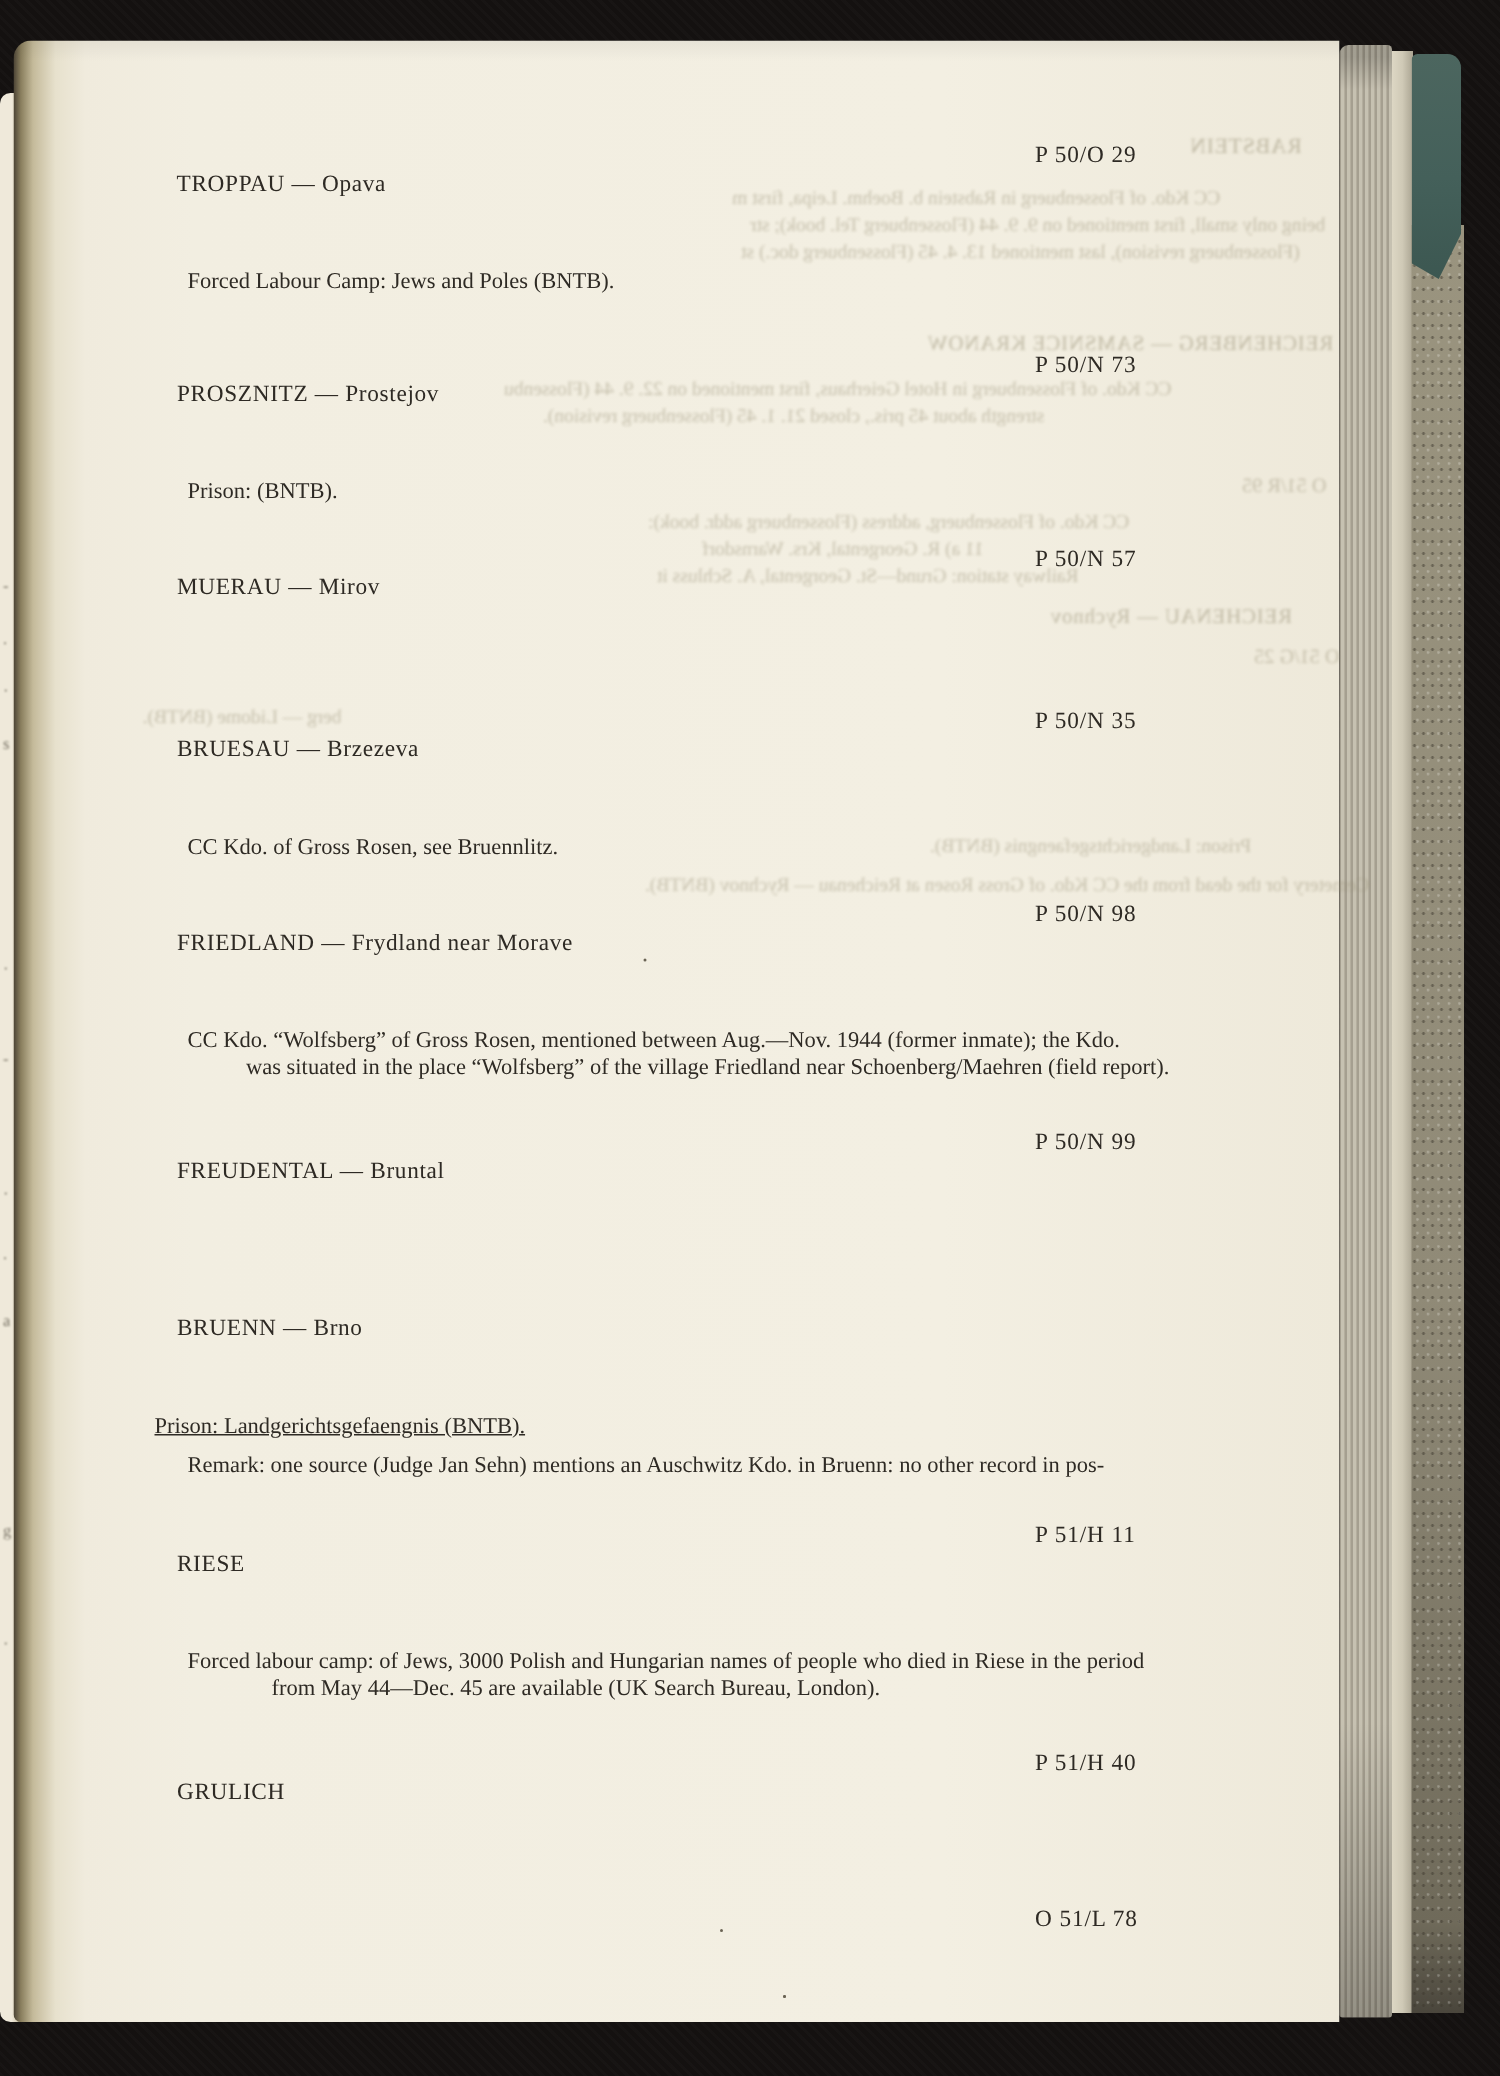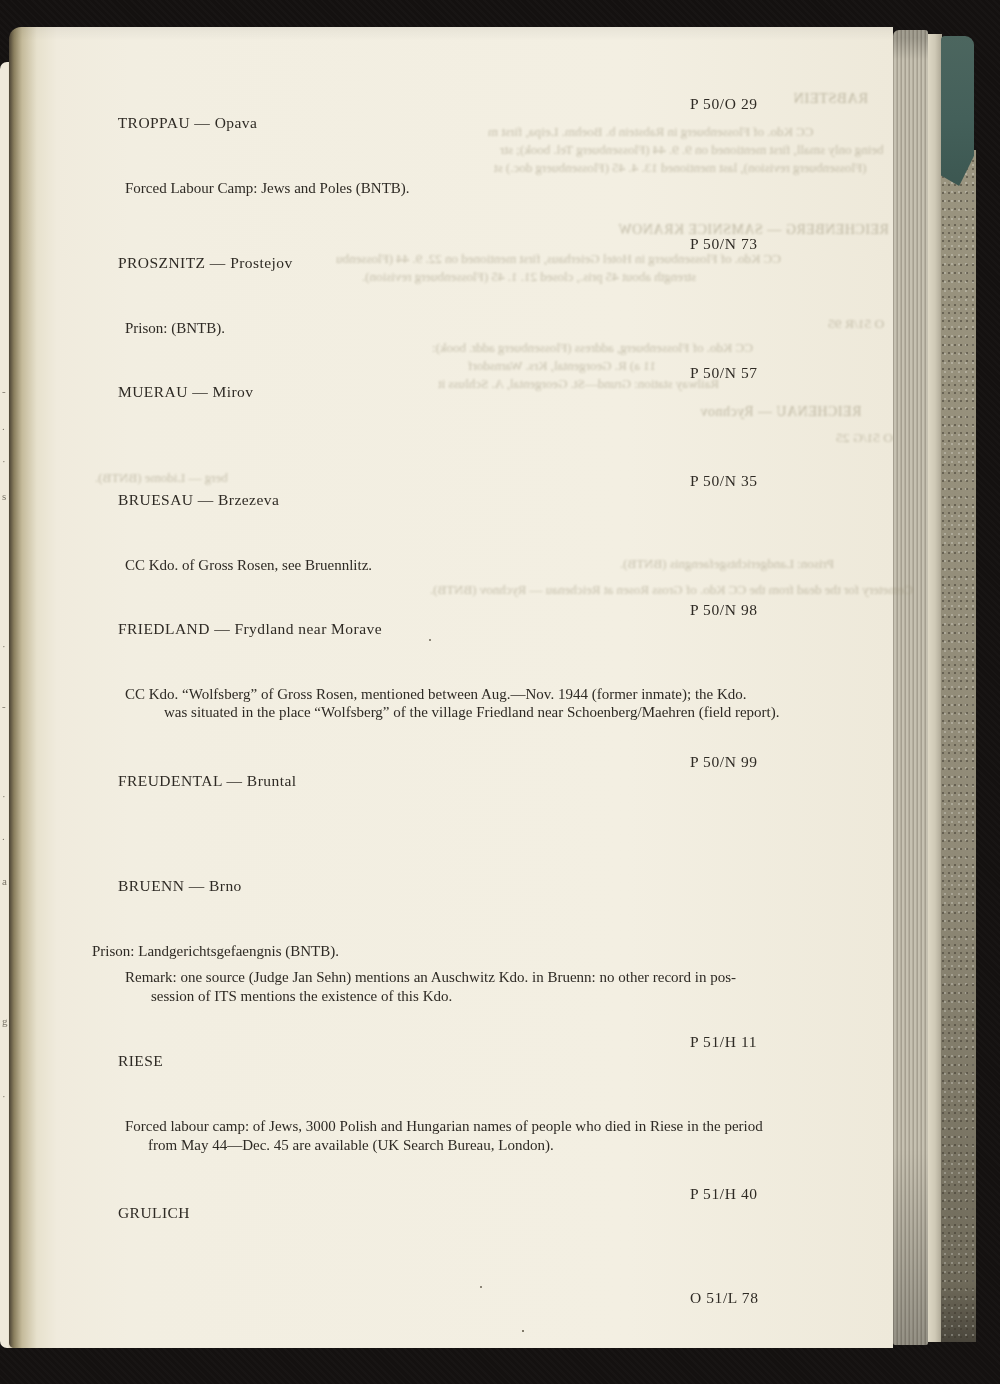--- a/index.html
+++ b/index.html
@@ -27,22 +27,22 @@
       linear-gradient(180deg, rgba(0,0,0,0.05) 0, rgba(0,0,0,0) 14px),
       linear-gradient(90deg,#4a4234 0px,#8a7f5e 5px,#c4ba9a 13px,#e7e1cd 28px,#f0ebdd 48px,#f2eee1 120px,#f3efe2 70%,#eee9da 100%);
     border-radius:12px 0 0 5px;
   }
   .content{position:absolute;left:83px;top:0;width:800px;padding-top:67px;color:#2e2a24;}
 
   .entry-header{position:relative;font-size:15.5px;line-height:19px;letter-spacing:0.45px;white-space:pre;}
   .code{position:absolute;left:598px;top:0;letter-spacing:0.6px;}
   .bline{font-size:15px;line-height:18.5px;white-space:pre;}
   .entry-body > .bline:first-child{margin-top:9px;}
-  .b0{margin-left:0;} .b1{margin-left:33px;} .f2{margin-left:72px;}
-  .r2{margin-left:59px;} .m2{margin-left:56px;}
+  .b0{margin-left:11px;text-decoration:underline;} .b1{margin-left:33px;} .f2{margin-left:72px;}
+  .r2{margin-left:59px;} .m2{margin-left:89px;}
   .gap{margin-top:8px;}
 
   
   .ghost{
     position:absolute;transform:scaleX(-1);transform-origin:center;
     color:#968e73;filter:blur(1px);opacity:.48;white-space:pre;
     font-family:"Liberation Serif", serif;
   }
   .ghost.hdr{opacity:.55;letter-spacing:.5px;}
 
@@ -142,21 +142,20 @@
   </div>
 
   <div class="entry" style="margin-top: 29px;">
     <div class="entry-header">
       <span class="place">BRUENN — Brno</span>
       
     </div>
     <div class="entry-body">
               <div class="bline b0"><span>Prison: Landgerichtsgefaengnis (BNTB).</span></div>
               <div class="bline b1 gap"><span>Remark: one source (Judge Jan Sehn) mentions an Auschwitz Kdo. in Bruenn: no other record in pos-</span></div>
-              <div class="bline r2"><span>session of ITS mentions the existence of this Kdo.</span></div>
             </div>
   </div>
 
   <div class="entry" style="margin-top: 27px;">
     <div class="entry-header">
       <span class="place">RIESE</span>
       <span class="code">P 51/H 11</span>
     </div>
     <div class="entry-body">
               <div class="bline b1"><span>Forced labour camp: of Jews, 3000 Polish and Hungarian names of people who died in Riese in the period</span></div>

